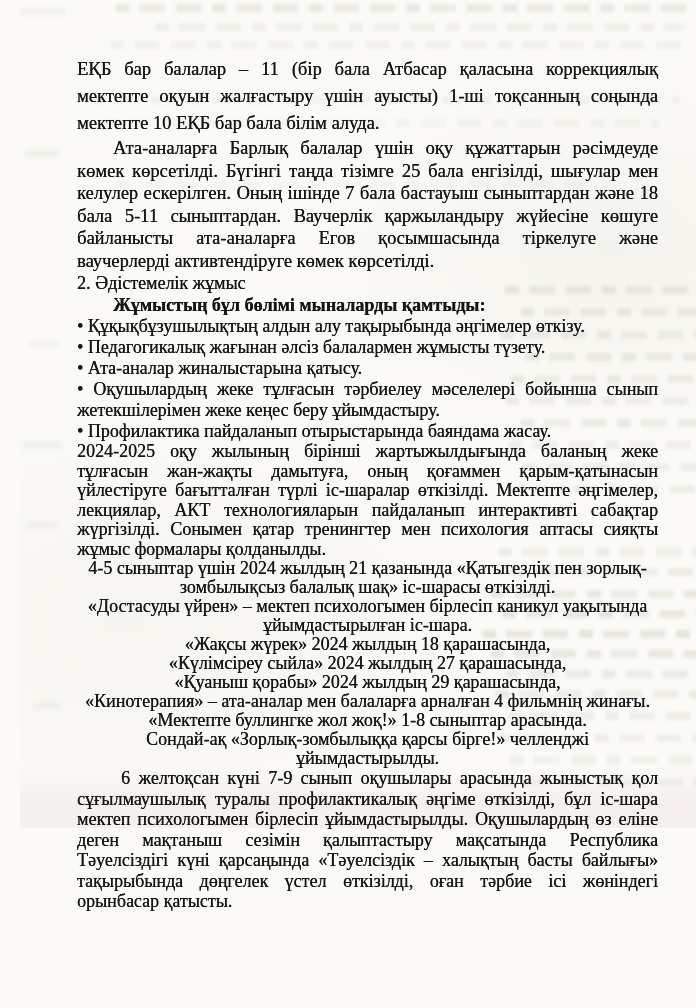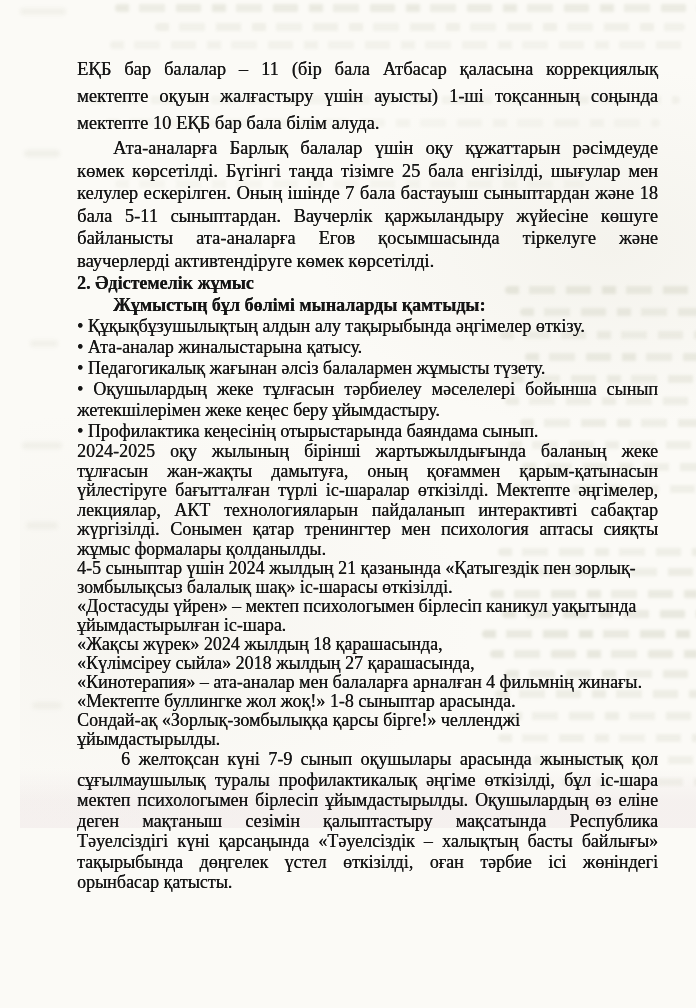--- a/index.html
+++ b/index.html
@@ -53,26 +53,26 @@
     position: absolute;
     left: 57px;
     top: 56px;
     width: 581px;
     z-index: 1;
     text-shadow: 0.25px 0 0 #161616;
   }
   .content p { margin: 0; }
   .p-ekb          { font-size: 18.5px; line-height: 27px;   text-align: justify; }
   .p-ata          { font-size: 18.5px; line-height: 22.5px; text-align: justify; text-indent: 36px; }
-  .h-method       { font-size: 18px;   line-height: 23px;   font-weight: bold; }
+  .h-method       { font-size: 18px;   line-height: 23px;   font-weight: normal; }
   .p-intro        { font-size: 18px;   line-height: 21px;   text-indent: 36px; font-weight: bold; }
   .bullet         { font-size: 18px;   line-height: 21px;   text-align: justify; }
   .p-half         { font-size: 18px;   line-height: 19.5px; text-align: justify; }
   .p-events-intro { font-size: 18px;   line-height: 19.5px; }
-  .event          { font-size: 18px;   line-height: 19px; }
+  .event          { font-size: 18px;   line-height: 19px; text-align: center; }
   .event-justify  { text-align: justify; }
   .p-dec          { font-size: 18px;   line-height: 20.5px; text-align: justify; text-indent: 44px; }
 </style>
 </head>
 <body>
 
 <div class="page">
 
   <div class="bleed" aria-hidden="true">
     <div class="brow" style="left:95px;  top:4px;   width:585px; opacity:.50"></div>
@@ -117,31 +117,32 @@
   <div class="content">
     <p class="p-ekb">ЕҚБ бар балалар – 11 (бір бала Атбасар қаласына коррекциялық мектепте оқуын жалғастыру үшін ауысты) 1-ші тоқсанның соңында мектепте 10 ЕҚБ бар бала білім алуда.</p>
 
     <p class="p-ata">Ата-аналарға Барлық балалар үшін оқу құжаттарын рәсімдеуде көмек көрсетілді. Бүгінгі таңда тізімге 25 бала енгізілді, шығулар мен келулер ескерілген. Оның ішінде 7 бала бастауыш сыныптардан және 18 бала 5-11 сыныптардан. Ваучерлік қаржыландыру жүйесіне көшуге байланысты ата-аналарға Егов қосымшасында тіркелуге және ваучерлерді активтендіруге көмек көрсетілді.</p>
 
     <p class="h-method">2. Әдістемелік жұмыс</p>
 
     <p class="p-intro">Жұмыстың бұл бөлімі мыналарды қамтыды:</p>
 
     <p class="bullet">• Құқықбұзушылықтың алдын алу тақырыбында әңгімелер өткізу.</p>
+    <p class="bullet">• Педагогикалық жағынан әлсіз балалармен жұмысты түзету.</p>
     <p class="bullet">• Ата-аналар жиналыстарына қатысу.</p>
-    <p class="bullet">• Педагогикалық жағынан әлсіз балалармен жұмысты түзету.</p>
     <p class="bullet">• Оқушылардың жеке тұлғасын тәрбиелеу мәселелері бойынша сынып жетекшілерімен жеке кеңес беру ұйымдастыру.</p>
-    <p class="bullet">• Профилактика кеңесінің отырыстарында баяндама сынып.</p>
+    <p class="bullet">• Профилактика пайдаланып отырыстарында баяндама жасау.</p>
 
     <p class="p-half">2024-2025 оқу жылының бірінші жартыжылдығында баланың жеке тұлғасын жан-жақты дамытуға, оның қоғаммен қарым-қатынасын үйлестіруге бағытталған түрлі іс-шаралар өткізілді. Мектепте әңгімелер, лекциялар, АКТ технологияларын пайдаланып интерактивті сабақтар жүргізілді. Сонымен қатар тренингтер мен психология аптасы сияқты жұмыс формалары қолданылды.</p>
 
 
     <p class="event">4-5 сыныптар үшін 2024 жылдың 21 қазанында «Қатыгездік пен зорлық-зомбылықсыз балалық шақ» іс-шарасы өткізілді.</p>
     <p class="event">«Достасуды үйрен» – мектеп психологымен бірлесіп каникул уақытында ұйымдастырылған іс-шара.</p>
     <p class="event">«Жақсы жүрек» 2024 жылдың 18 қарашасында,</p>
-    <p class="event">«Күлімсіреу сыйла» 2018 жылдың 27 қарашасында,</p>
+    <p class="event">«Күлімсіреу сыйла» 2024 жылдың 27 қарашасында,</p>
+    <p class="event">«Қуаныш қорабы» 2024 жылдың 29 қарашасында,</p>
     <p class="event">«Кинотерапия» – ата-аналар мен балаларға арналған 4 фильмнің жинағы.</p>
     <p class="event">«Мектепте буллингке жол жоқ!» 1-8 сыныптар арасында.</p>
     <p class="event">Сондай-ақ «Зорлық-зомбылыққа қарсы бірге!» челленджі ұйымдастырылды.</p>
 
     <p class="p-dec">6 желтоқсан күні 7-9 сынып оқушылары арасында жыныстық қол сұғылмаушылық туралы профилактикалық әңгіме өткізілді, бұл іс-шара мектеп психологымен бірлесіп ұйымдастырылды. Оқушылардың өз еліне деген мақтаныш сезімін қалыптастыру мақсатында Республика Тәуелсіздігі күні қарсаңында «Тәуелсіздік – халықтың басты байлығы» тақырыбында дөңгелек үстел өткізілді, оған тәрбие ісі жөніндегі орынбасар қатысты.</p>
   </div>
 </div>
 
 </body></html>

